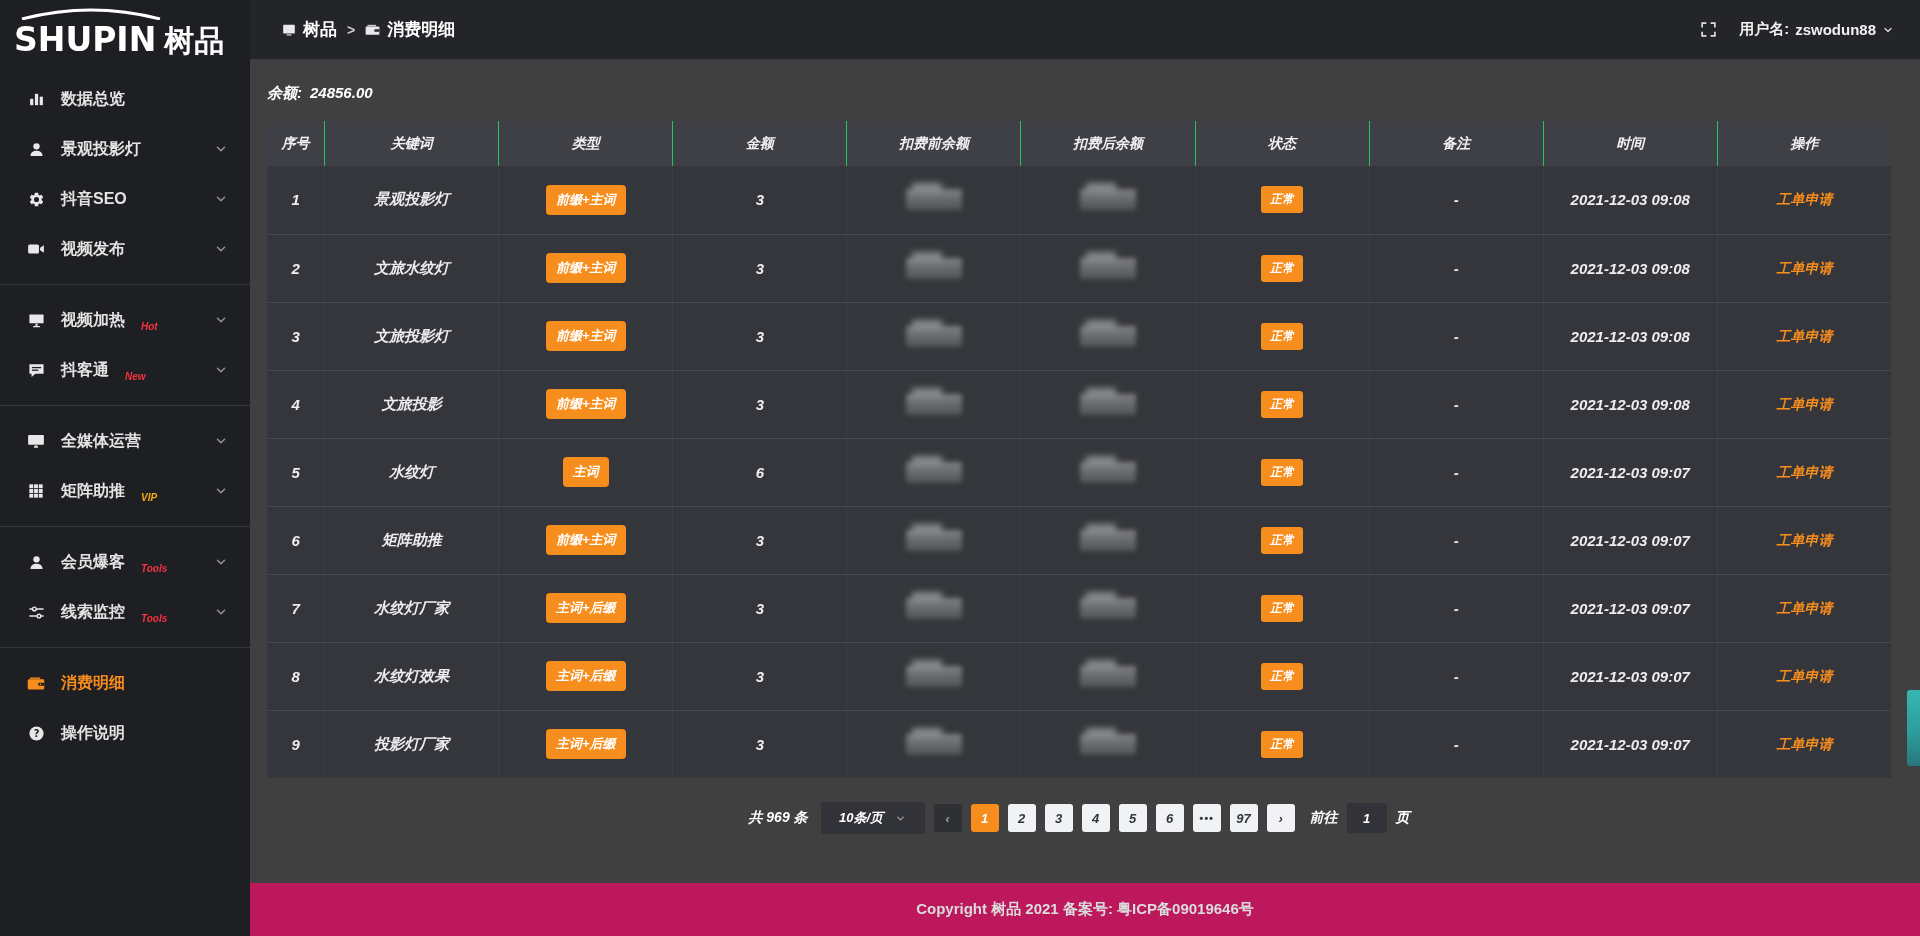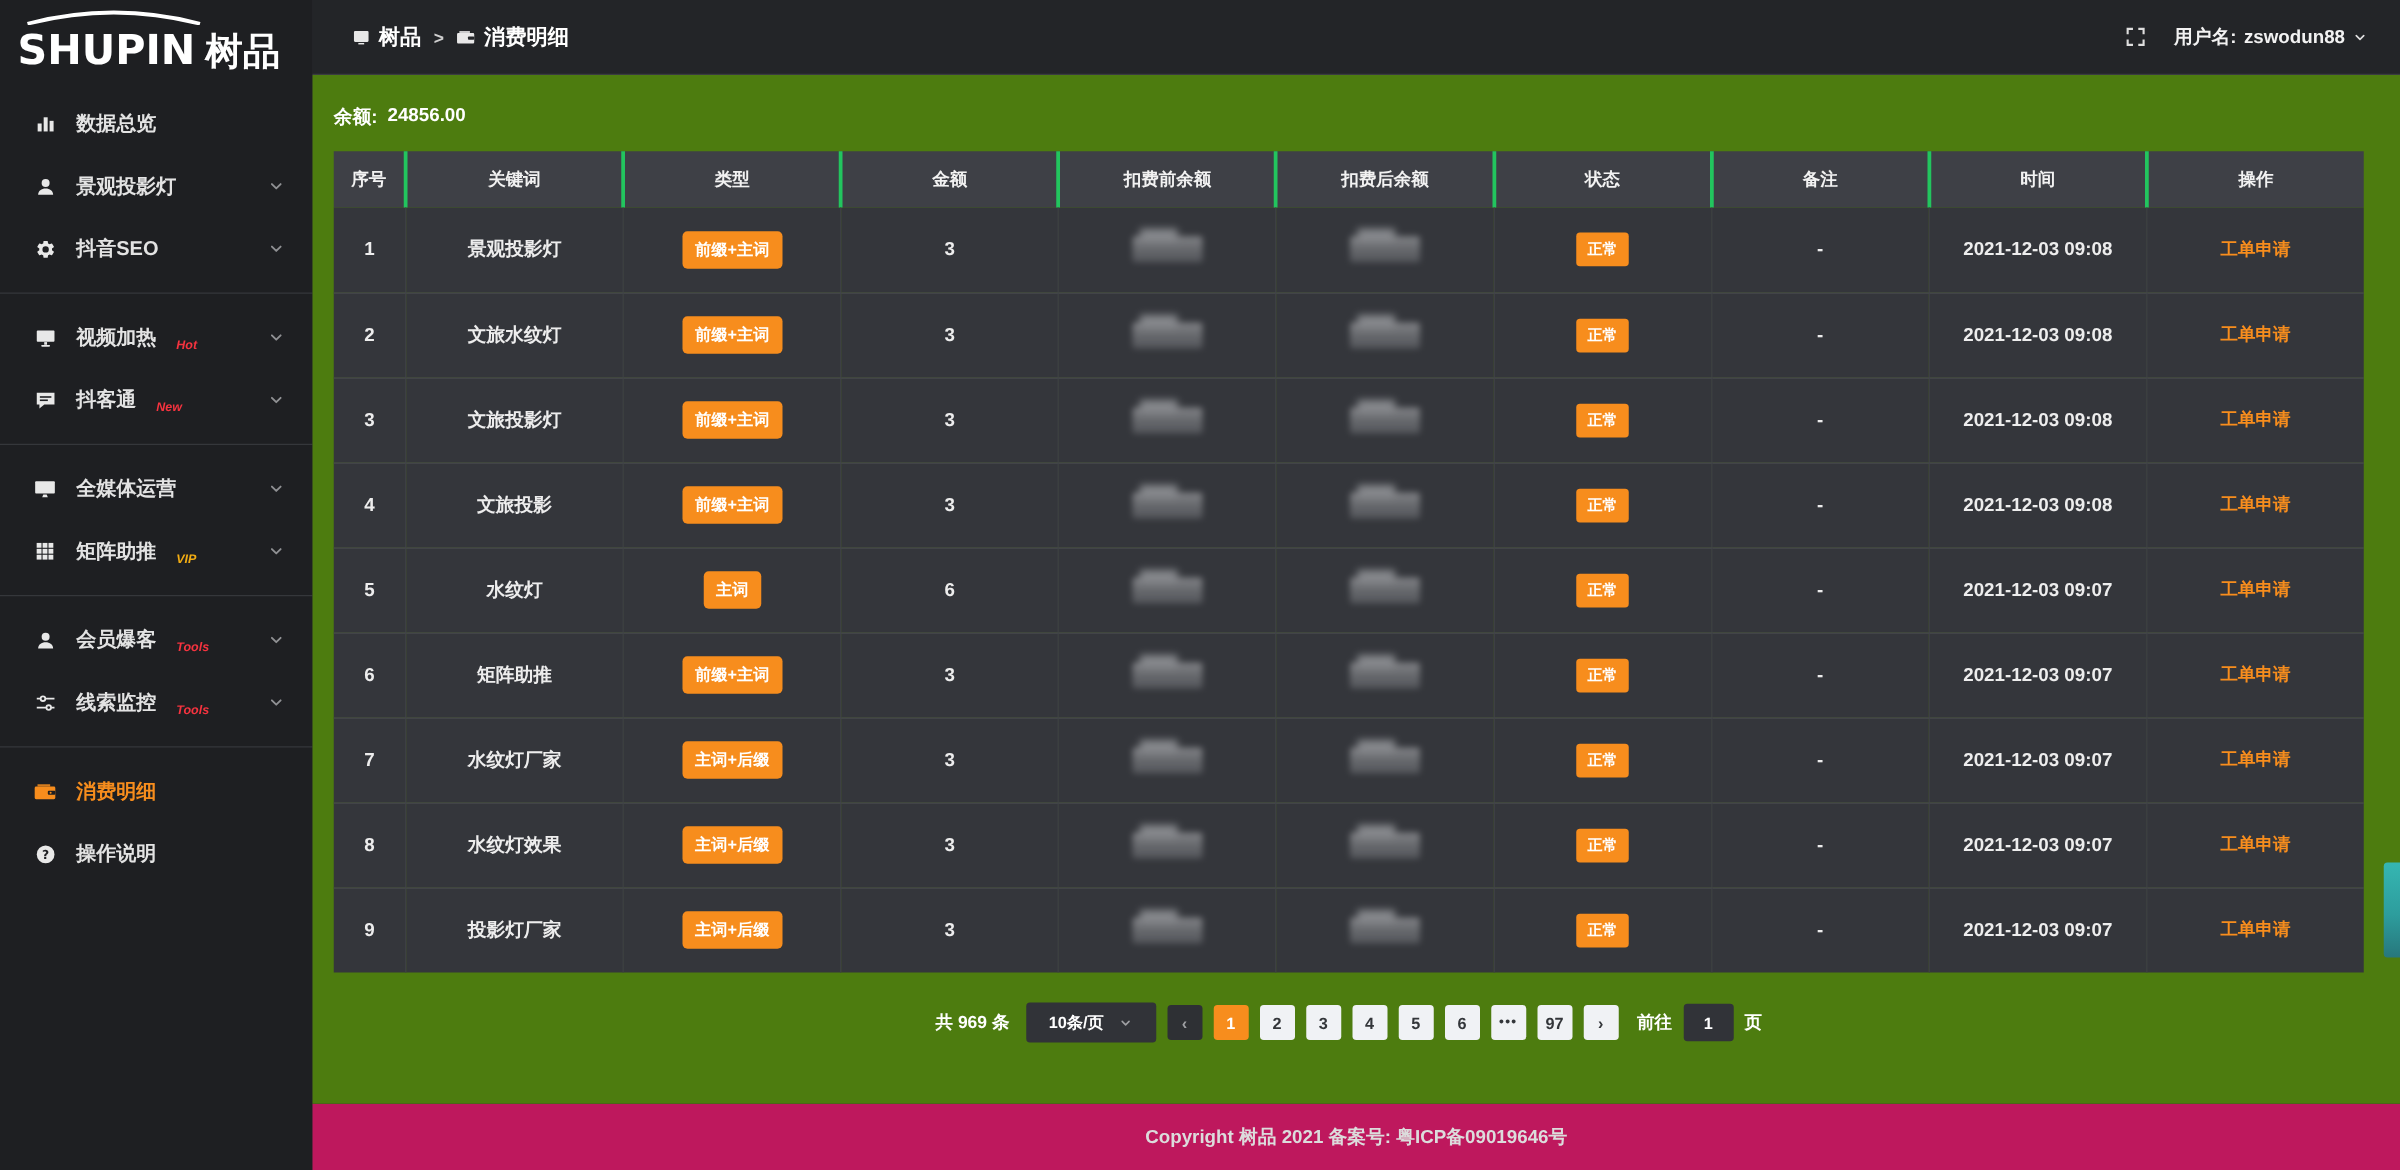--- a/index.html
+++ b/index.html
@@ -26,24 +26,24 @@
   .divider { height:1px; background:#35373b; margin:10px 0; }
   
   .main { flex:1; display:flex; flex-direction:column; min-width:0; }
   .topbar { height:60px; background:#232528; border-bottom:1px solid #3a3c40; display:flex; align-items:center; justify-content:space-between; padding:0 26px 0 32px; }
   .breadcrumb { display:flex; align-items:center; gap:10px; font-size:17px; font-weight:700; color:#fff; }
   .crumb { display:flex; align-items:center; gap:7px; cursor:pointer; }
   .crumb-sep { color:#cfcfcf; font-size:14px; font-weight:700; }
   .topbar-right { display:flex; align-items:center; gap:22px; }
   .user-box { display:flex; align-items:center; gap:6px; font-size:15px; font-weight:700; color:#f2f2f2; cursor:pointer; }
   
-  .content { flex:1; background:#4d7c0f; padding:16px 29px 0 17px; position:relative; }
+  .content { flex:1; background:#404040; padding:16px 29px 0 17px; position:relative;font-style:italic; }
   .balance { font-size:15px; font-weight:700; color:#fff; margin:8px 0 18px 0; display:flex; gap:8px; }
   table { width:100%; border-collapse:collapse; table-layout:fixed; }
-  thead th { height:45px; background:#3e4046; color:#f2f2f2; font-size:14px; font-weight:700; border-right:3px solid #22c55e; }
+  thead th { height:45px; background:#3e4046; color:#f2f2f2; font-size:14px; font-weight:700; border-right:1px solid #22c55e; }
   thead th:last-child { border-right:none; }
   tbody td { height:68px; background:#34363b; text-align:center; vertical-align:middle; font-size:15px; font-weight:700; color:#ededed; border-right:1px solid #3d3f44; border-bottom:1px solid #47494e; }
   tbody td:last-child { border-right:none; }
   tbody tr:last-child td { border-bottom:none; }
   .badge-type { display:inline-block; background:#f78d1d; color:#fff; font-size:13px; font-weight:700; padding:6px 10px; border-radius:4px; }
   .badge-status { display:inline-block; background:#f78d1d; color:#fff; font-size:12px; font-weight:700; padding:5px 9px; border-radius:3px; }
   .blur-blob { width:56px; height:21px; margin:0 auto; border-radius:2px; filter:blur(2.6px); opacity:.92;
     background:linear-gradient(180deg,#88898d 0%,#6e7074 45%,#54565b 100%); position:relative; }
   .blur-blob::before { content:""; position:absolute; left:6px; top:-6px; width:30px; height:10px; background:#8e9094; filter:blur(2px); }
   .action-link { color:#f78d1d; font-weight:700; font-size:14px; cursor:pointer; }
@@ -108,20 +108,34 @@
             <path d="M19.14 12.94c.04-.3.06-.61.06-.94s-.02-.64-.07-.94l2.03-1.58a.49.49 0 00.12-.61l-1.92-3.32a.49.49 0 00-.59-.22l-2.39.96c-.5-.38-1.03-.7-1.62-.94l-.36-2.54a.48.48 0 00-.48-.41h-3.84c-.24 0-.43.17-.47.41l-.36 2.54c-.59.24-1.13.57-1.62.94l-2.39-.96a.49.49 0 00-.59.22L2.74 8.87c-.12.21-.08.47.12.61l2.03 1.58c-.05.3-.09.63-.09.94s.02.64.07.94l-2.03 1.58a.49.49 0 00-.12.61l1.92 3.32c.12.22.37.29.59.22l2.39-.96c.5.38 1.03.7 1.62.94l.36 2.54c.05.24.24.41.48.41h3.84c.24 0 .44-.17.47-.41l.36-2.54c.59-.24 1.13-.56 1.62-.94l2.39.96c.22.08.47 0 .59-.22l1.92-3.32a.49.49 0 00-.12-.61l-2.01-1.58zM12 15.6A3.6 3.6 0 1112 8.4a3.6 3.6 0 010 7.2z"></path>
           </svg>
         </span>
       <span>抖音SEO</span>
       <span class="mi-chevron">
           <svg width="14" height="14" viewBox="0 0 24 24" fill="none" stroke="#8f9093" stroke-width="2.6" stroke-linecap="round" stroke-linejoin="round">
             <path d="M6 9l6 6 6-6"></path>
           </svg>
         </span>
     </div>
+    <div class="menu-item">
+      <span class="mi-icon">
+          <svg width="18" height="18" viewBox="0 0 24 24" fill="#e8e8e8">
+            <rect x="1.5" y="6" width="14.5" height="12" rx="2"></rect>
+            <path d="M17.5 10.2L22.5 7v10l-5-3.2z"></path>
+          </svg>
+        </span>
+      <span>视频发布</span>
+      <span class="mi-chevron">
+          <svg width="14" height="14" viewBox="0 0 24 24" fill="none" stroke="#8f9093" stroke-width="2.6" stroke-linecap="round" stroke-linejoin="round">
+            <path d="M6 9l6 6 6-6"></path>
+          </svg>
+        </span>
+    </div>
 
     <div class="divider"></div>
 
     <div class="menu-item">
       <span class="mi-icon">
           <svg width="17" height="17" viewBox="0 0 24 24" fill="#e8e8e8">
             <rect x="2" y="3.5" width="20" height="12.5" rx="1"></rect>
             <rect x="10.4" y="16.5" width="3.2" height="3"></rect>
             <rect x="7" y="19.8" width="10" height="1.8" rx=".9"></rect>
           </svg>

